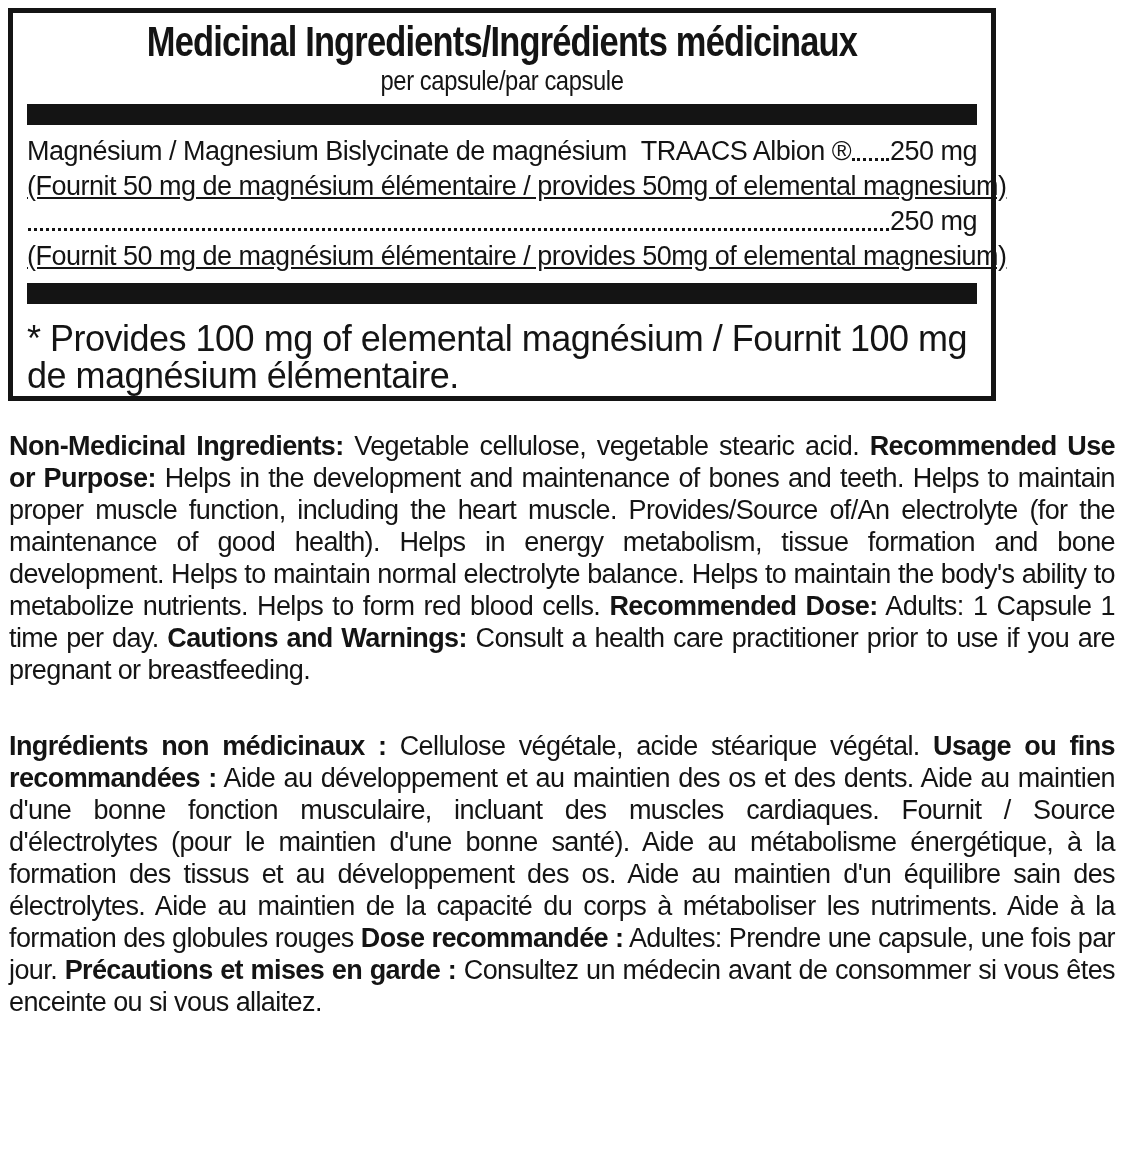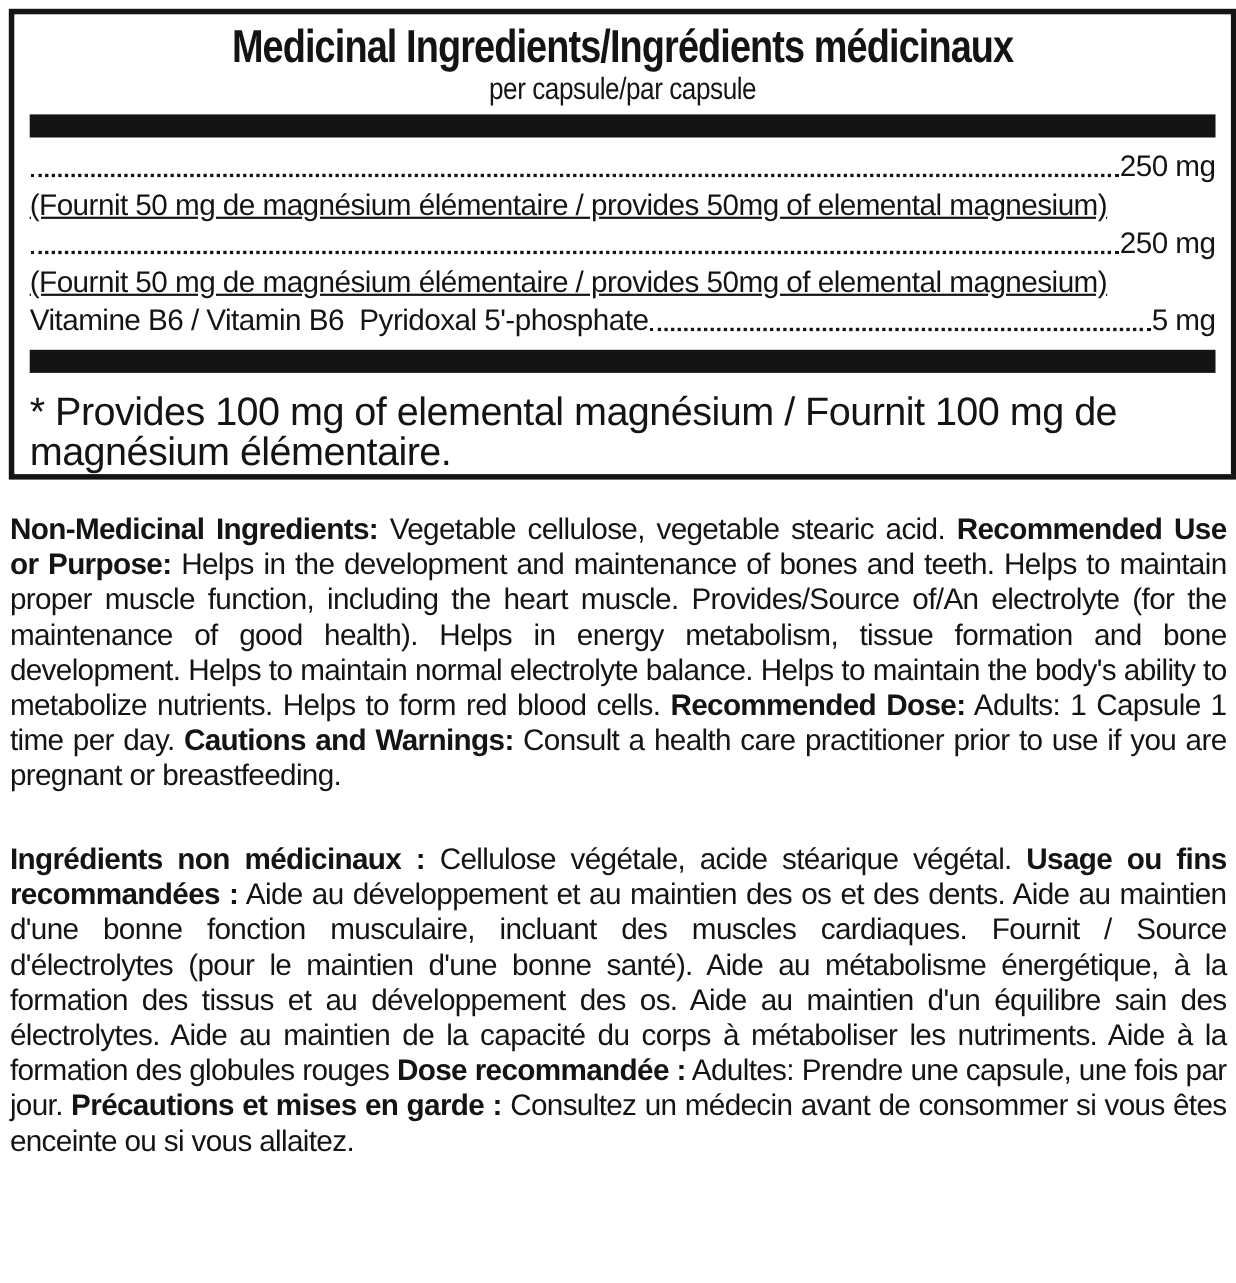--- a/index.html
+++ b/index.html
@@ -9,21 +9,21 @@
   }
   body {
     width: 1124px;
     height: 1166px;
     color: #141414;
     font-family: "Liberation Sans", sans-serif;
     overflow: hidden;
   }
   .panel {
     box-sizing: border-box;
-    width: 1116px;
+    width: 988px;
     margin: 8px 0 0 8px;
     border: 5px solid #141414;
     padding: 5px 14px 2px 14px;
     background: #ffffff;
   }
   .panel-title {
     font-weight: bold;
     font-size: 42px;
     line-height: 48px;
     text-align: center;
@@ -85,34 +85,30 @@
 </style>
 </head>
 <body>
 
 <div class="panel">
   <div class="panel-title">Medicinal Ingredients/Ingrédients médicinaux</div>
   <div class="panel-subtitle">per capsule/par capsule</div>
   <div class="bar bar-top"></div>
   <div class="ing-rows">
       <div class="ing-row">
+        <span class="ing-name">Magnésium / Magnesium Bislycinate de magnésium &nbsp;TRAACS Albion ®</span>
         <span class="leader"></span>
         <span class="ing-amount">250 mg</span>
       </div>
       <div class="ing-row sub"><span class="ing-name">(Fournit 50 mg de magnésium élémentaire / provides 50mg of elemental magnesium)</span></div>
       <div class="ing-row">
         <span class="leader"></span>
         <span class="ing-amount">250 mg</span>
       </div>
       <div class="ing-row sub"><span class="ing-name">(Fournit 50 mg de magnésium élémentaire / provides 50mg of elemental magnesium)</span></div>
-      <div class="ing-row">
-        <span class="ing-name">Vitamine B6 / Vitamin B6 &nbsp;Pyridoxal 5'-phosphate</span>
-        <span class="leader"></span>
-        <span class="ing-amount">5 mg</span>
-      </div>
     </div>
   <div class="bar bar-bottom"></div>
   <div class="footnote">* Provides 100 mg of elemental magnésium / Fournit 100 mg de magnésium élémentaire.</div>
 </div>
 
 <div class="para para-en"><span class="b">Non-Medicinal Ingredients:</span><span> Vegetable cellulose, vegetable stearic acid. </span><span class="b">Recommended Use or Purpose:</span><span> Helps in the development and maintenance of bones and teeth. Helps to maintain proper muscle function, including the heart muscle. Provides/Source of/An electrolyte (for the maintenance of good health). Helps in energy metabolism, tissue formation and bone development. Helps to maintain normal electrolyte balance. Helps to maintain the body's ability to metabolize nutrients. Helps to form red blood cells. </span><span class="b">Recommended Dose:</span><span> Adults: 1 Capsule 1 time per day. </span><span class="b">Cautions and Warnings:</span><span> Consult a health care practitioner prior to use if you are pregnant or breastfeeding.</span></div>
 
 <div class="para para-fr"><span class="b">Ingrédients non médicinaux :</span><span> Cellulose végétale, acide stéarique végétal. </span><span class="b">Usage ou fins recommandées :</span><span> Aide au développement et au maintien des os et des dents. Aide au maintien d'une bonne fonction musculaire, incluant des muscles cardiaques. Fournit / Source d'électrolytes (pour le maintien d'une bonne santé). Aide au métabolisme énergétique, à la formation des tissus et au développement des os. Aide au maintien d'un équilibre sain des électrolytes. Aide au maintien de la capacité du corps à métaboliser les nutriments. Aide à la formation des globules rouges </span><span class="b">Dose recommandée :</span><span> Adultes: Prendre une capsule, une fois par jour. </span><span class="b">Précautions et mises en garde :</span><span> Consultez un médecin avant de consommer si vous êtes enceinte ou si vous allaitez.</span></div>
 
 </body></html>

